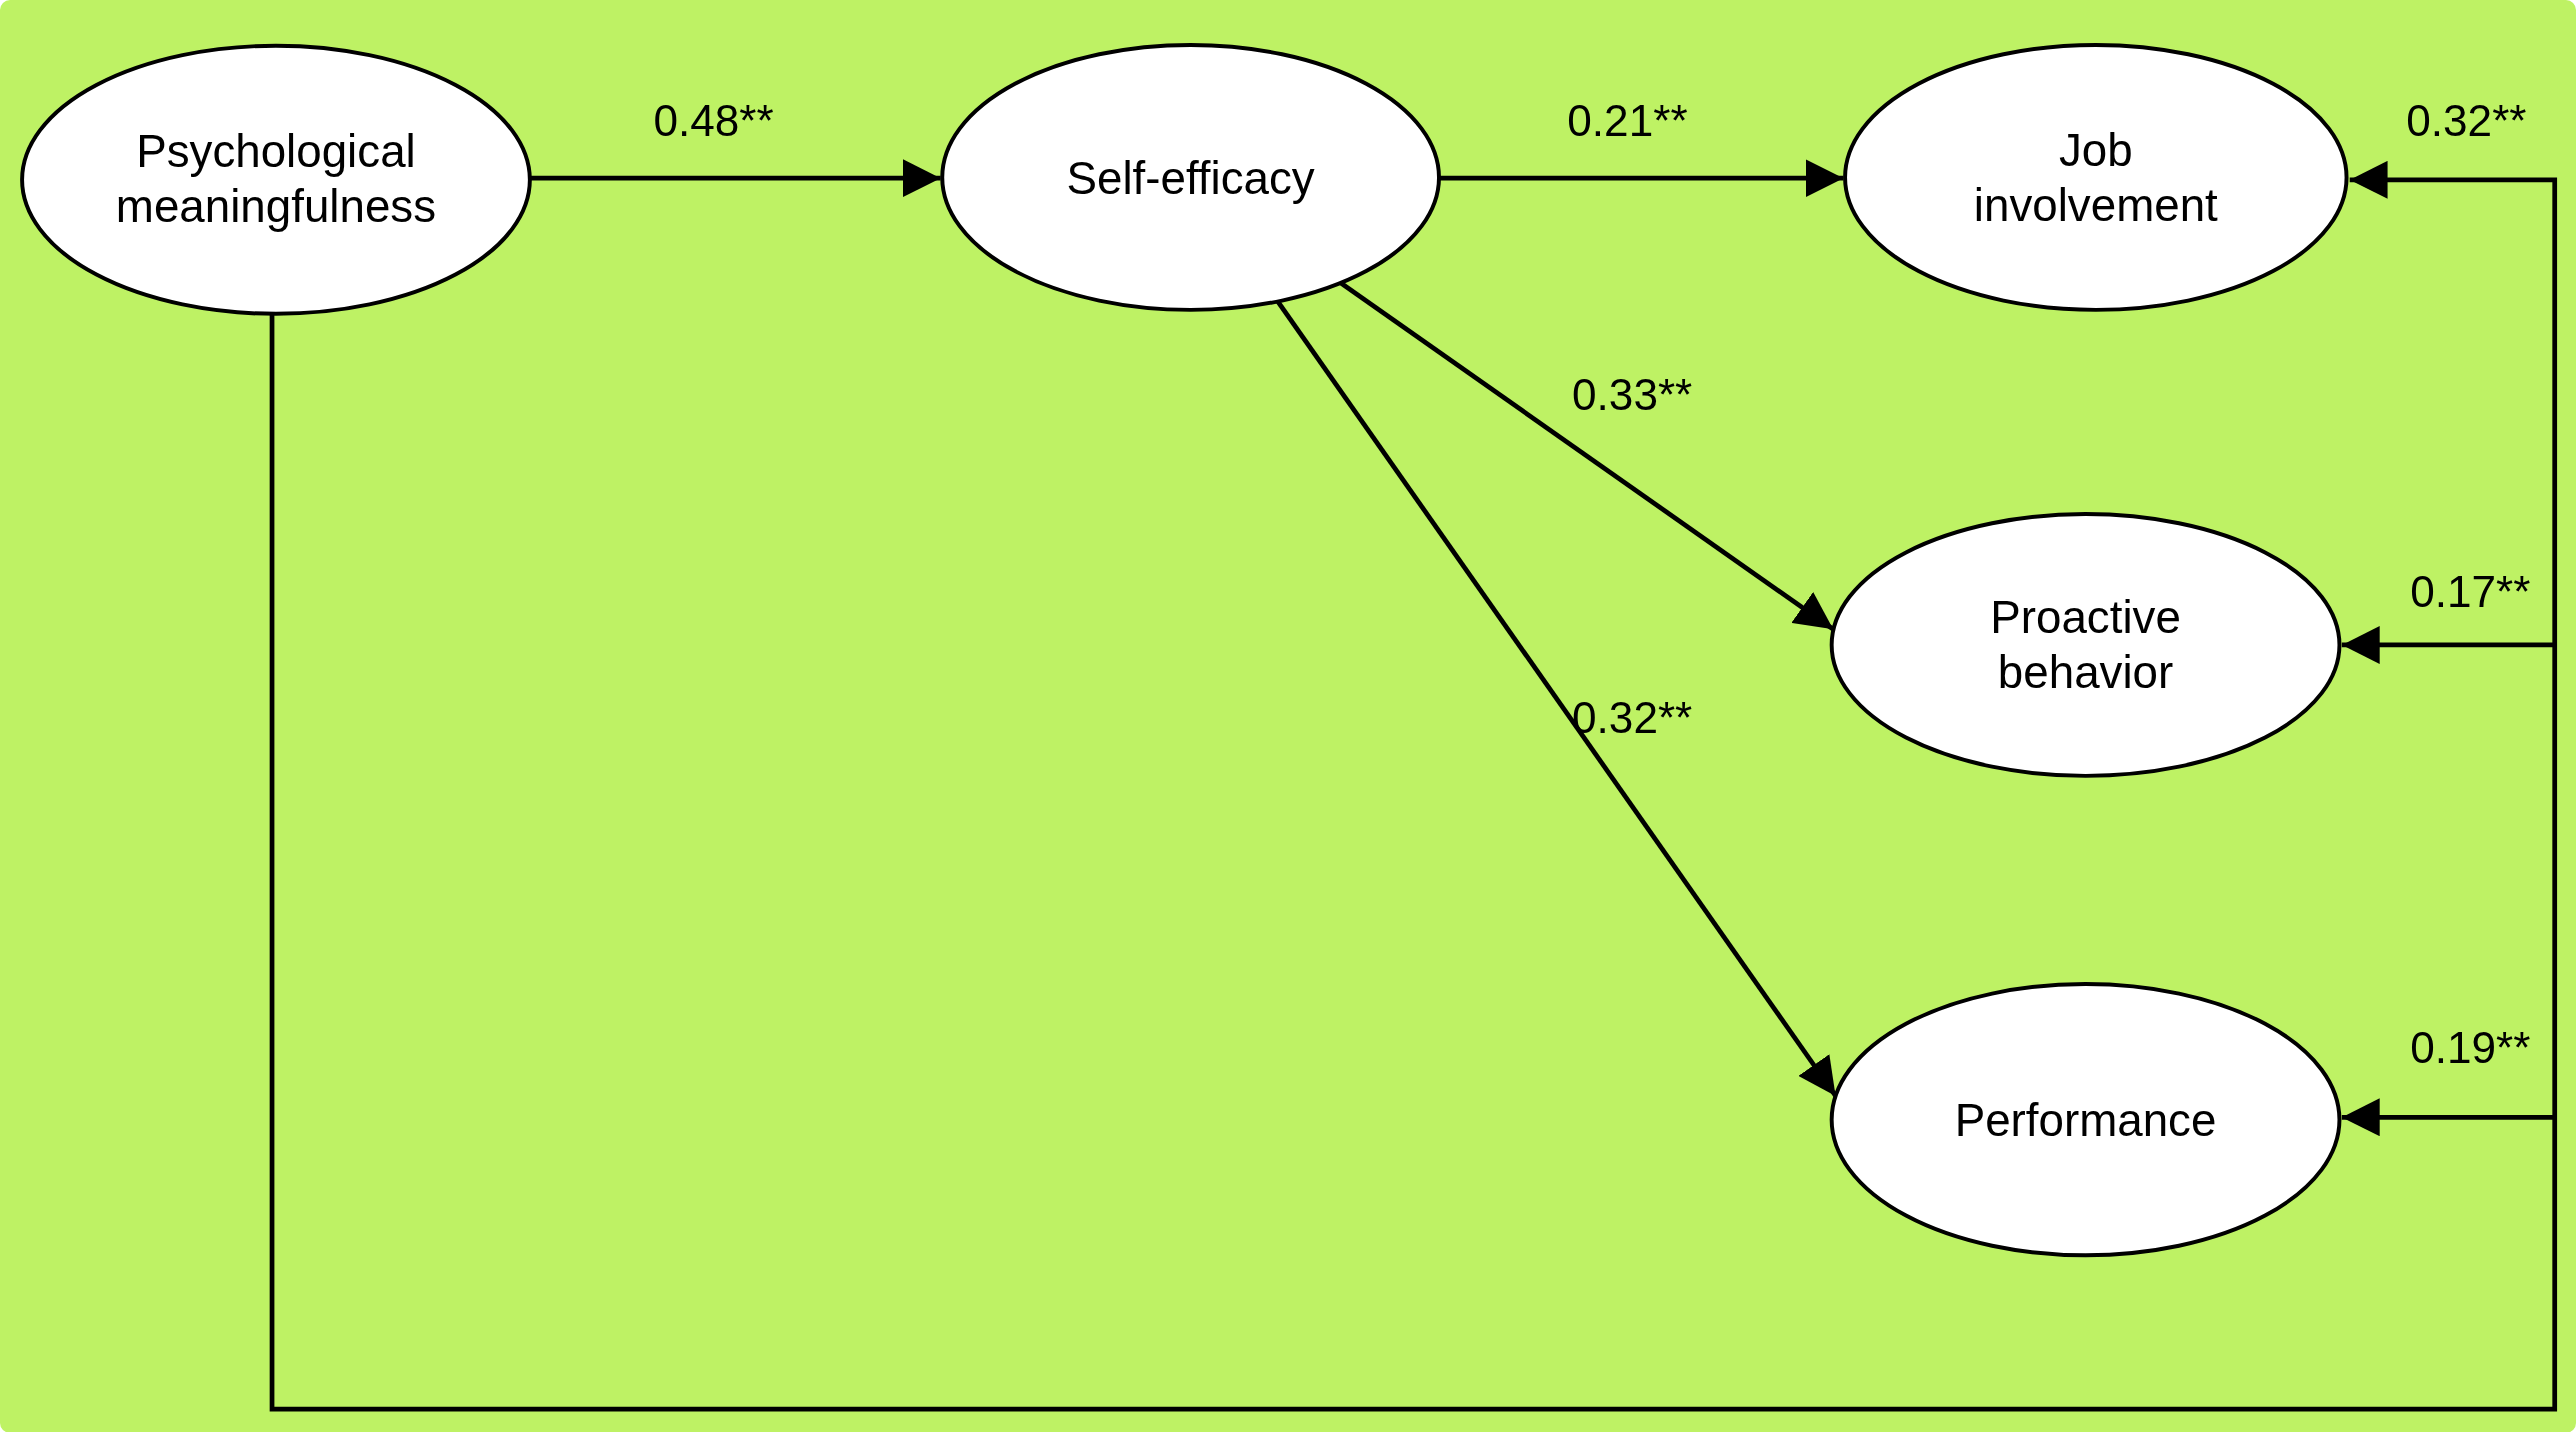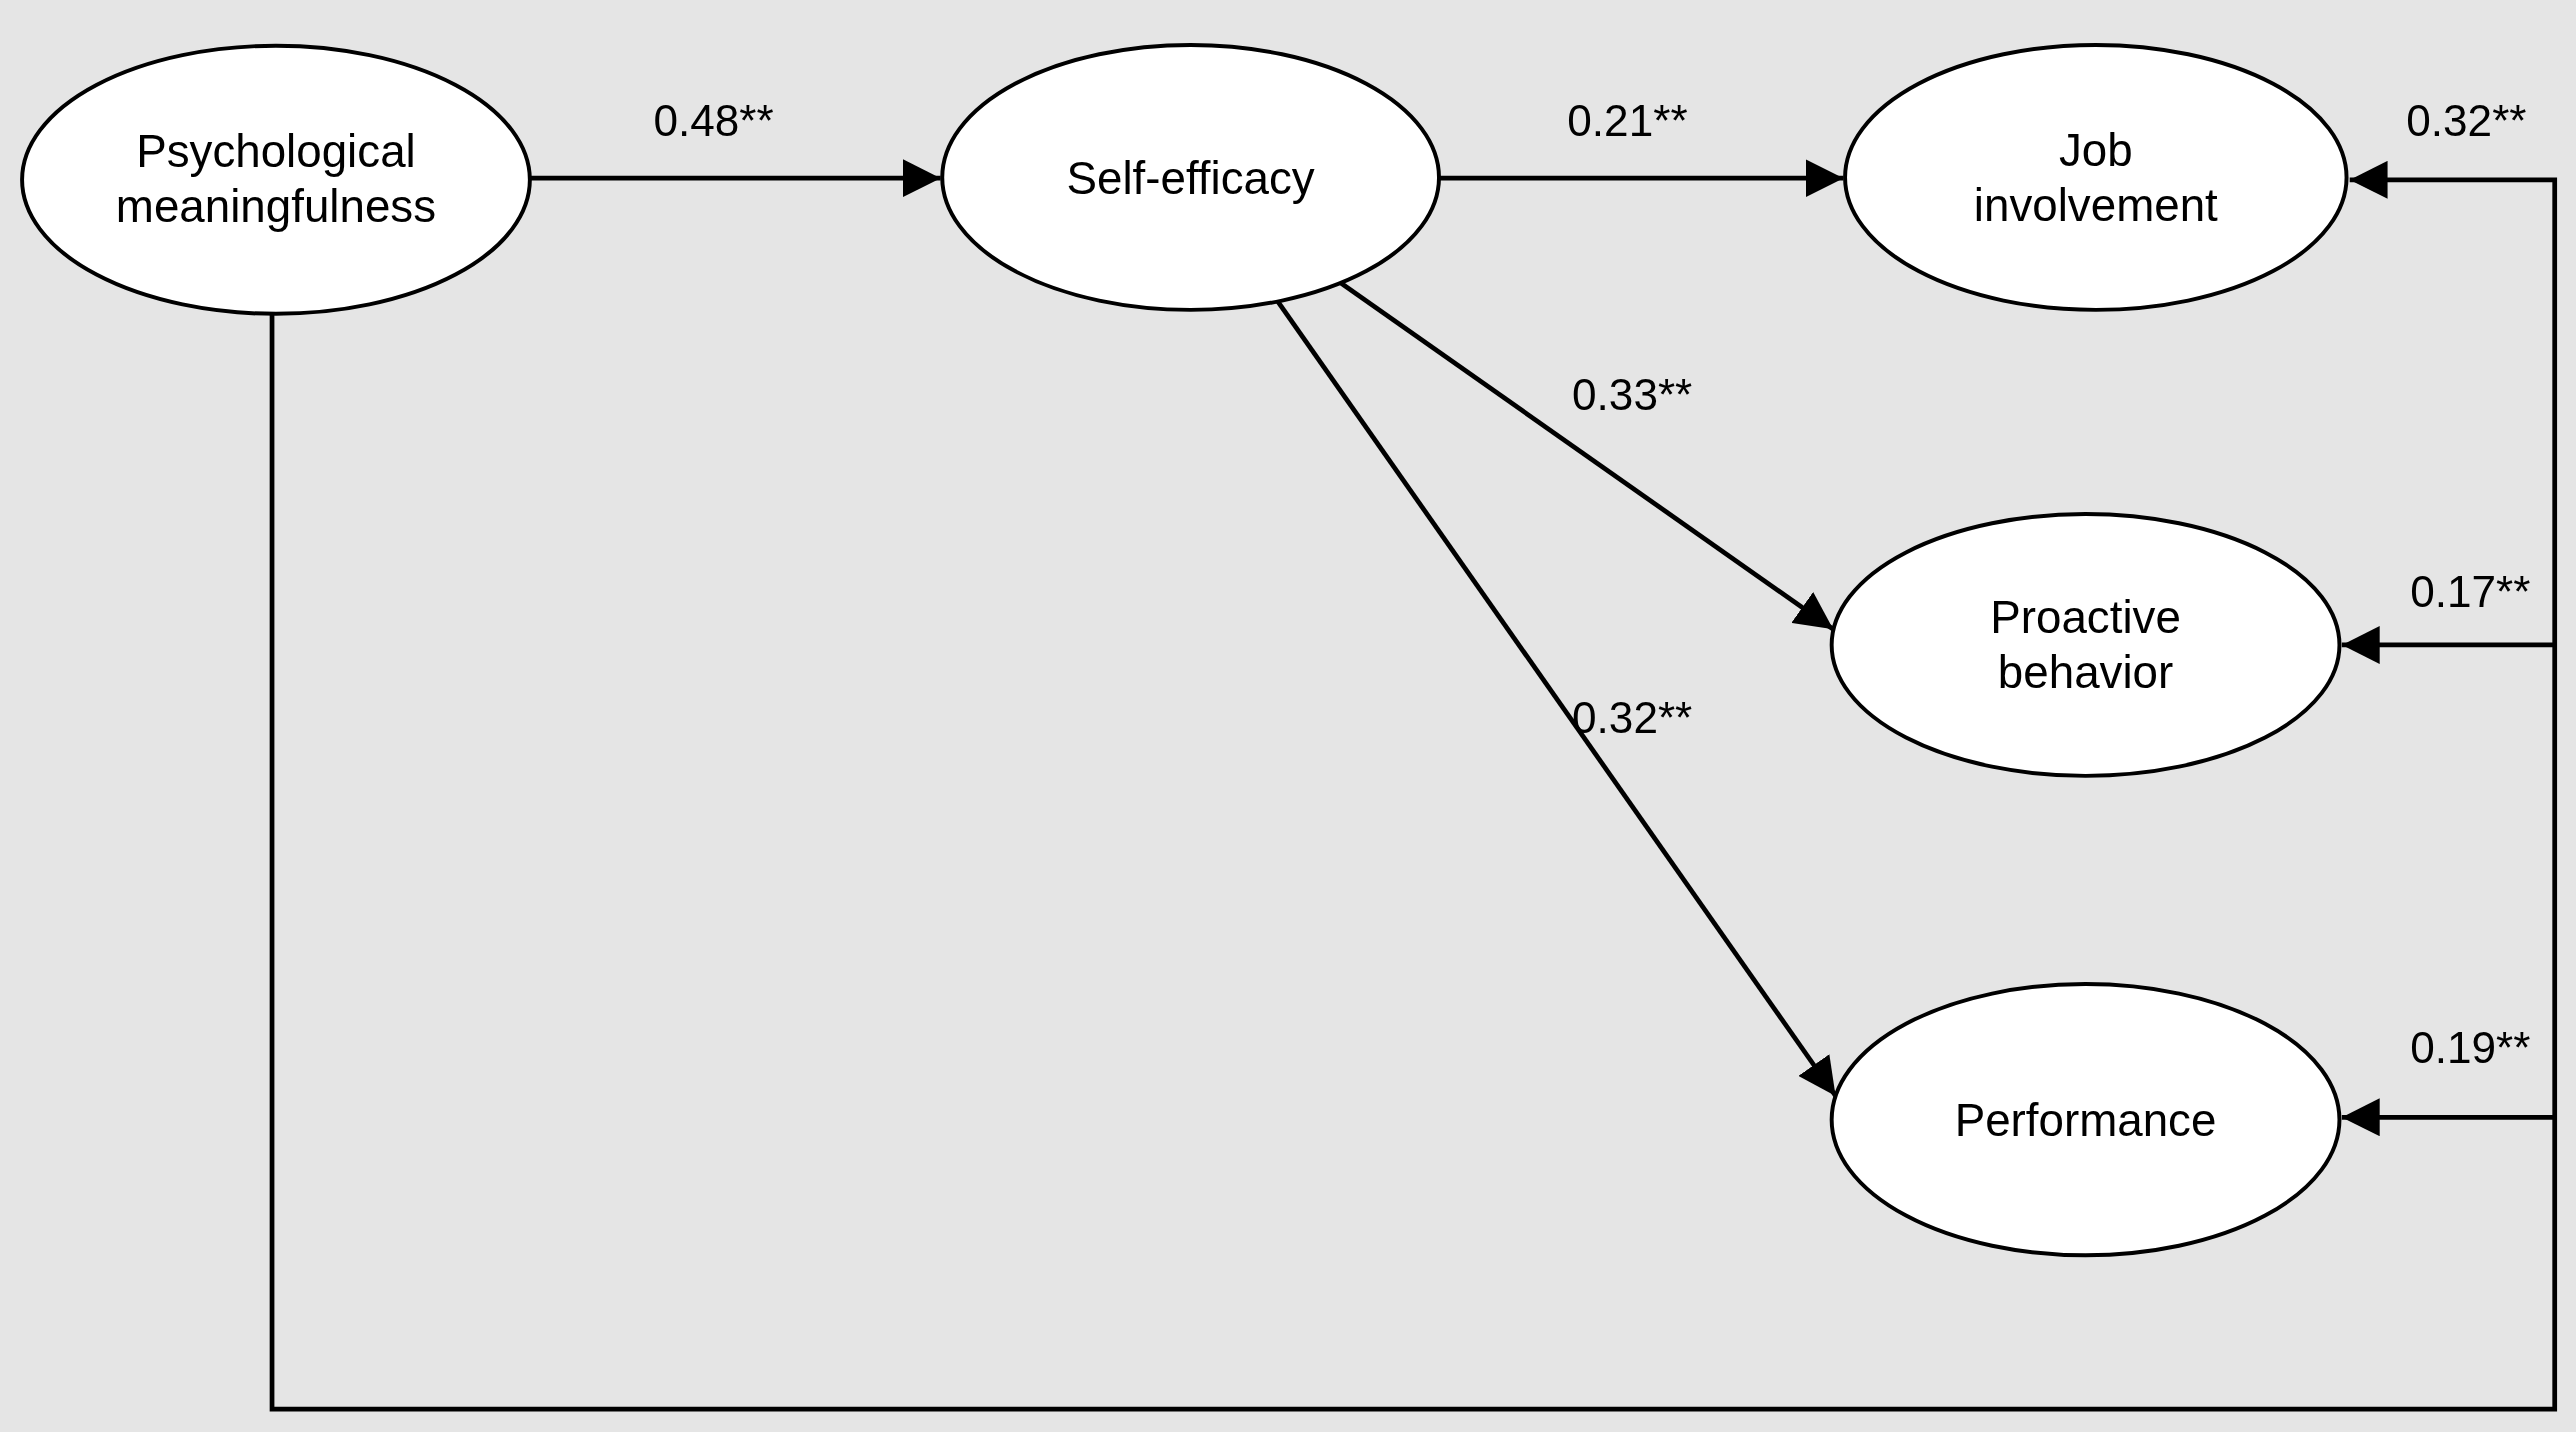--- a/index.html
+++ b/index.html
@@ -4,21 +4,22 @@
 <style>
   html, body {
     margin: 0;
     padding: 0;
     background: #ffffff;
     font-family: "Liberation Sans", "DejaVu Sans", sans-serif;
   }
   .diagram-wrap {
     width: 100%;
     max-width: 2576px;
-    background: #e5e5e5;
+    background: #bef264;
+    border-radius: 10px;
   }
   svg { display: block; width: 100%; height: auto; }
   .edge {
     fill: none;
     stroke: #000000;
     stroke-width: 6;
   }
   .node-ellipse {
     fill: #ffffff;
     stroke: #000000;

